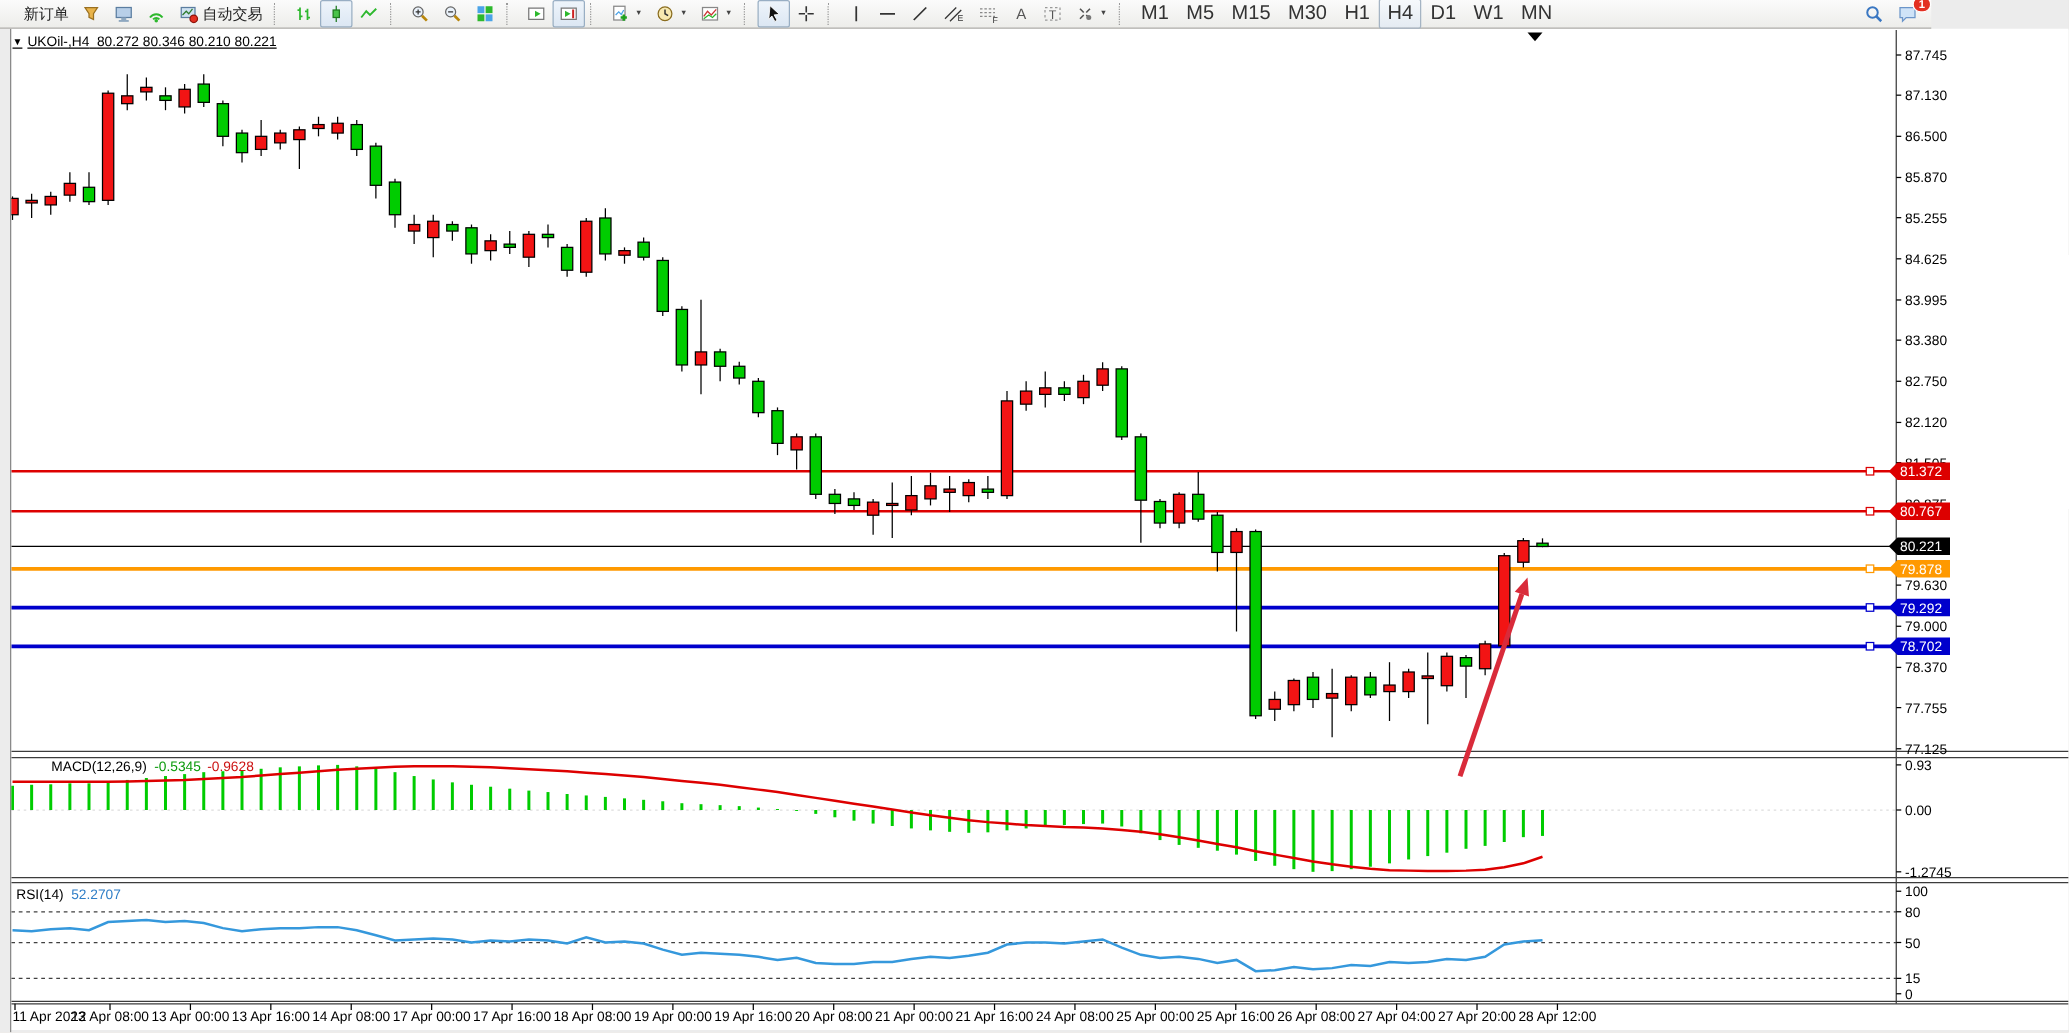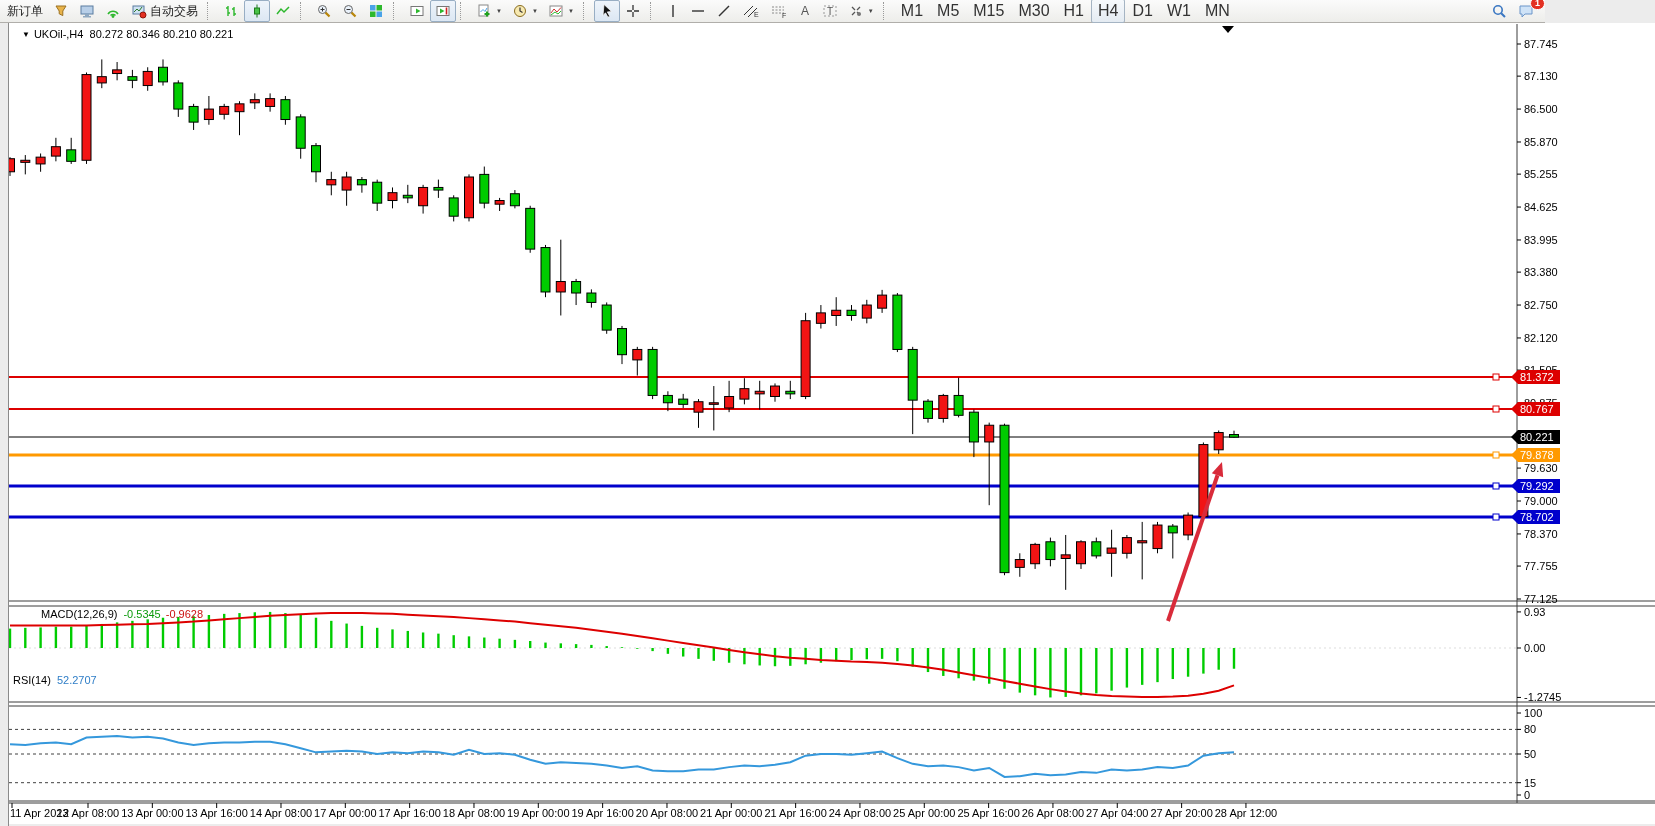--- a/index.html
+++ b/index.html
@@ -1,38 +1,38 @@
 <!DOCTYPE html>
 <html><head>
 <meta charset="utf-8">
 <style>
   html,body{margin:0;padding:0;background:#e9e7e3;font-family:"Liberation Sans",sans-serif;}
   #stage{position:relative;width:1655px;height:826px;background:#ececec;overflow:hidden;}
   
   #toolbar{position:absolute;left:0;top:0;width:1545px;height:23px;background:linear-gradient(#fbfbfb,#ededea);
-    border-bottom:1px solid #b0aeaa;display:flex;align-items:center;z-index:5;padding-left:2px;box-sizing:border-box;}
+    border-bottom:1px solid #b0aeaa;display:flex;align-items:center;z-index:5;padding-left:14px;box-sizing:border-box;}
   .tb-btn{display:flex;align-items:center;gap:3px;height:20px;padding:0 4px;border:1px solid transparent;border-radius:2px;
     font-size:12px;color:#222;cursor:default;flex:0 0 auto;}
   .tb-btn.pressed{border:1px solid #98aec4;background:linear-gradient(#eef4fb,#dce7f3);}
   .tb-sep{width:7px;height:18px;border-left:1px dotted #9a9a9a;margin:0 3px 0 4px;flex:0 0 auto;}
   .dd{font-size:6px;color:#444;margin-left:1px;}
   .tf-btn{font-size:16px;color:#333;padding:2px 6px;border:1px solid transparent;border-radius:2px;flex:0 0 auto;}
   .tf-btn.pressed{border:1px solid #a5b4c3;background:linear-gradient(#f6f9fc,#e4ebf2);}
   #tb-right{margin-left:auto;display:flex;align-items:center;margin-right:4px;}
   .badge{position:absolute;right:-5px;top:-4px;background:#e33022;color:#fff;font-size:9px;font-weight:bold;
     border-radius:7px;padding:0 4px;line-height:11px;border:1px solid #fff;}
   
   #chartframe{position:absolute;left:0;top:23px;width:1655px;height:801px;background:#fff;}
   #frame-left{position:absolute;left:0;top:23px;width:8px;height:803px;background:#ececec;border-right:1px solid #8a8a8a;z-index:4;}
   #chart-svg{position:absolute;left:0;top:0;z-index:1;}
   .hlabel{position:absolute;font-size:11px;color:#000;white-space:nowrap;z-index:3;}
-  #symbol-label{left:22px;top:28px;}
+  #symbol-label{left:10px;top:28px;text-decoration:underline;}
   #symbol-label .tri{font-size:8px;vertical-align:1px;margin-right:4px;}
   #macd-label{left:13px;top:608px;}
-  #rsi-label{left:13px;top:674px;}
+  #rsi-label{left:13px;top:710px;}
   .val-main{color:#0b9a0b;margin-left:6px;}
   .val-sig{color:#cc1111;margin-left:5px;}
   .val-rsi{color:#2f7ec7;margin-left:6px;}
   svg text{font-family:"Liberation Sans",sans-serif;}
 </style>
 </head>
 <body>
 
 <div id="stage">
 

